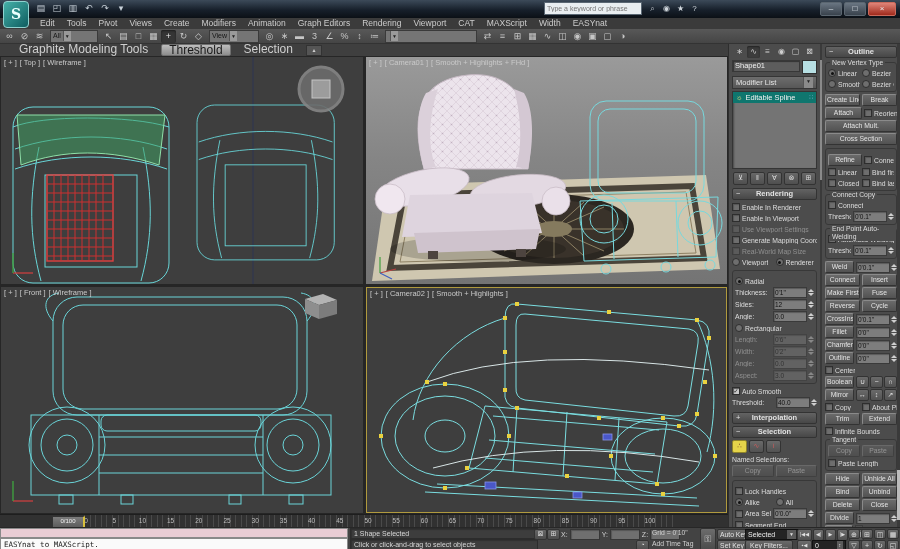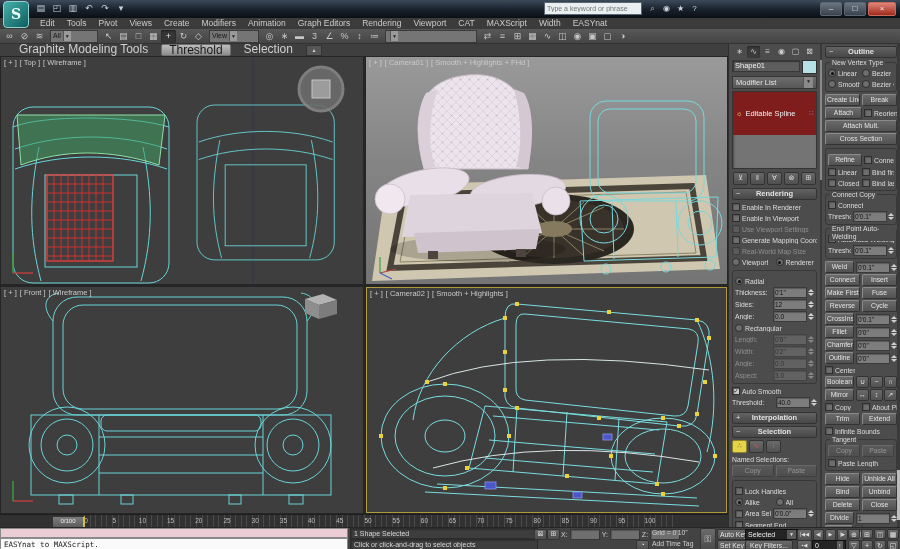--- a/index.html
+++ b/index.html
@@ -58,22 +58,22 @@
   .ctab{width:13px;height:12px;font-size:8px;line-height:12px;text-align:center;color:#cfcfcf;}
   .ctab.active{background:#3c3c3c;box-shadow:inset 0 1px 2px #222;border-radius:2px;}
   .objrow{display:flex;gap:2px;padding:1px 3px;}
   .namefield{flex:1;height:10px;background:#5d5d5d;border:1px solid #383838;box-shadow:inset 1px 1px 1px #333;
              color:#f0f0f0;font-size:7.5px;line-height:10px;padding:0 2px;}
   .swatch{width:13px;height:12px;background:#b7e0e4;border:1px solid #2f2f2f;}
   .modlist{margin:1px 3px;height:11px;background:linear-gradient(#6d6d6d,#575757);border:1px solid #353535;
            font-size:7.5px;line-height:11px;padding:0 3px;color:#e6e6e6;display:flex;justify-content:space-between;}
   .modlist .caret{background:#8a8a8a;color:#222;font-size:5px;line-height:9px;padding:0 2px;border-left:1px solid #555;}
   .stack{margin:2px 3px;height:76px;background:#747474;border:1px solid #353535;box-shadow:inset 1px 1px 2px #4a4a4a;}
-  .stackrow{height:11px;background:#7f1d1d;color:#f2f2f2;font-size:7.5px;line-height:11px;display:flex;
-            align-items:center;gap:3px;padding:16px 3px;}
+  .stackrow{height:11px;background:#0f766e;color:#f2f2f2;font-size:7.5px;line-height:11px;display:flex;
+            align-items:center;gap:3px;padding:0 3px;}
   .stackrow .bulb{color:#ffe27a;font-size:7px;}
   .stackrow .tail{margin-left:auto;color:#9fc6ff;font-size:6px;}
   .stackbar{display:flex;gap:2px;padding:1px 4px;}
   .sbi{width:13px;height:11px;background:linear-gradient(#686868,#4f4f4f);border:1px solid #333;color:#ddd;
        font-size:7px;line-height:10px;text-align:center;border-radius:2px;}
   .roll{margin:2px 3px 0 3px;height:10px;background:linear-gradient(#636363,#474747);border:1px solid #333;
         border-radius:2px;font-size:7.5px;font-weight:bold;color:#e2e2e2;line-height:10px;text-align:center;position:relative;}
   .roll .pm{position:absolute;left:3px;top:0;font-weight:normal;}
   .rows{padding:1px 2px;}
   

